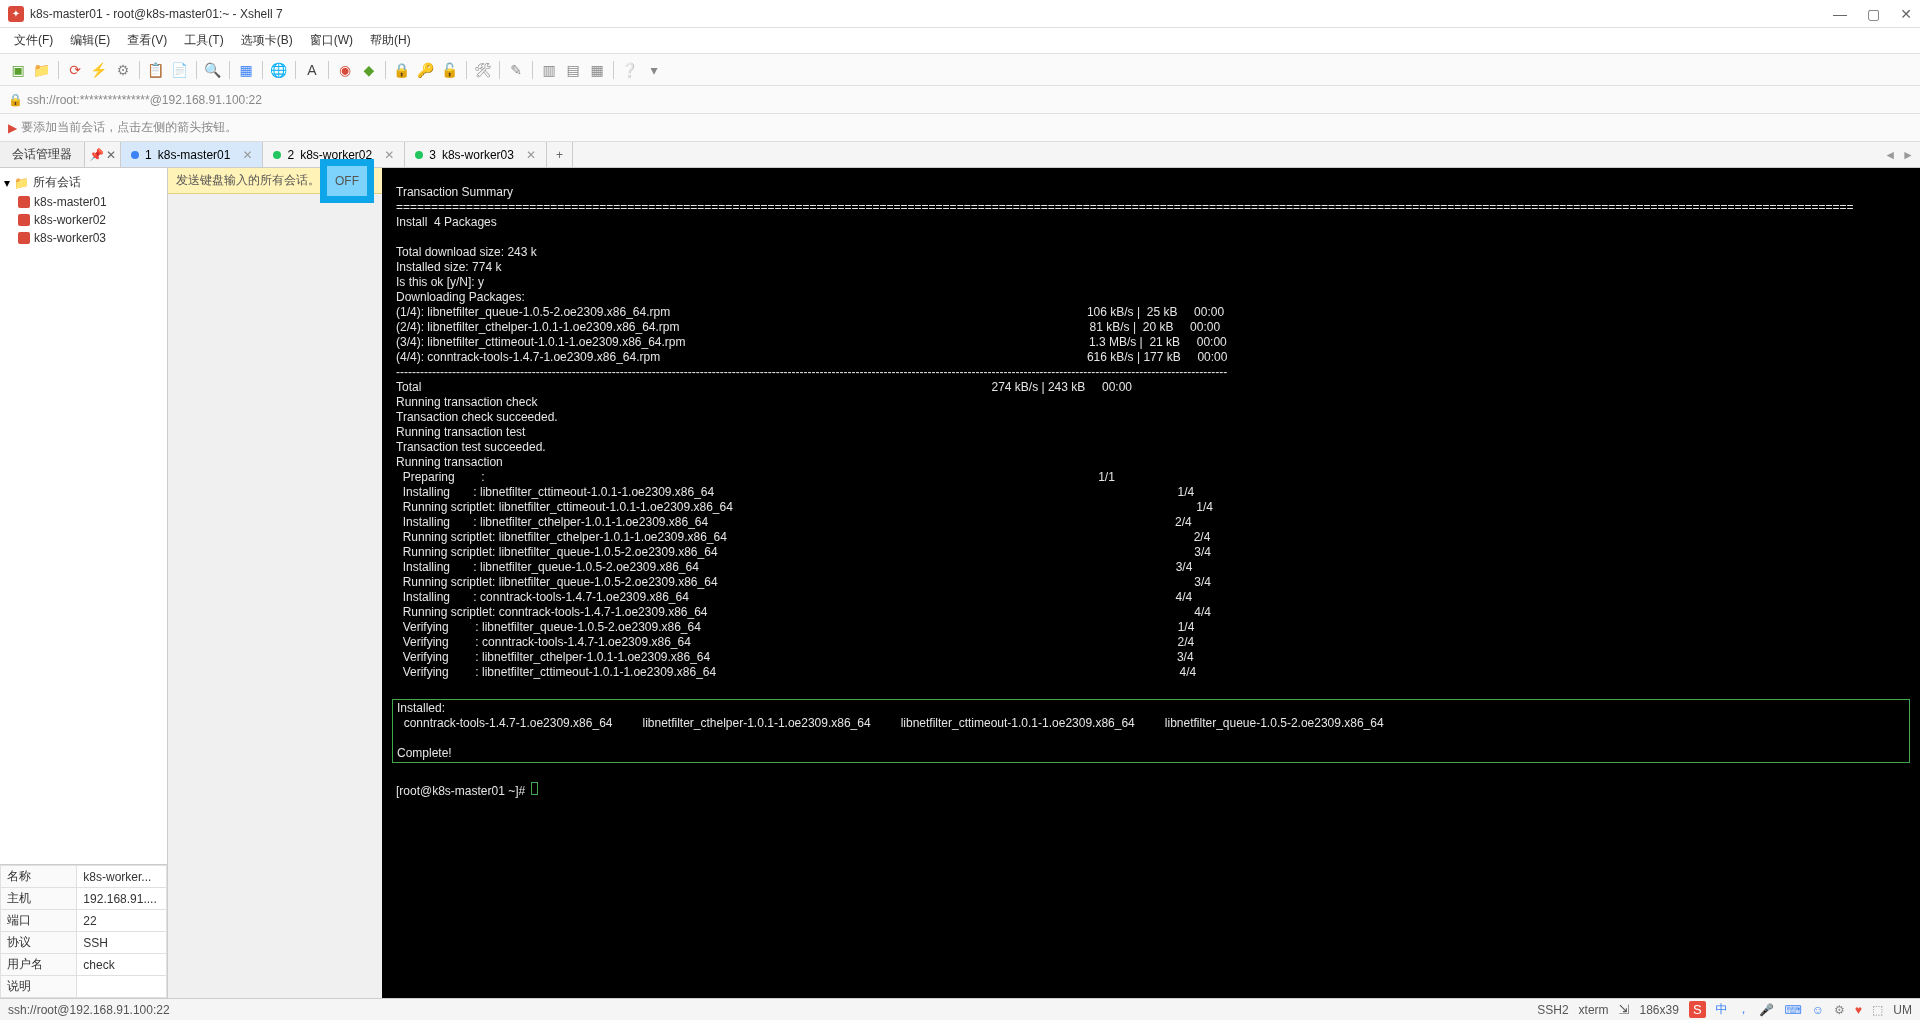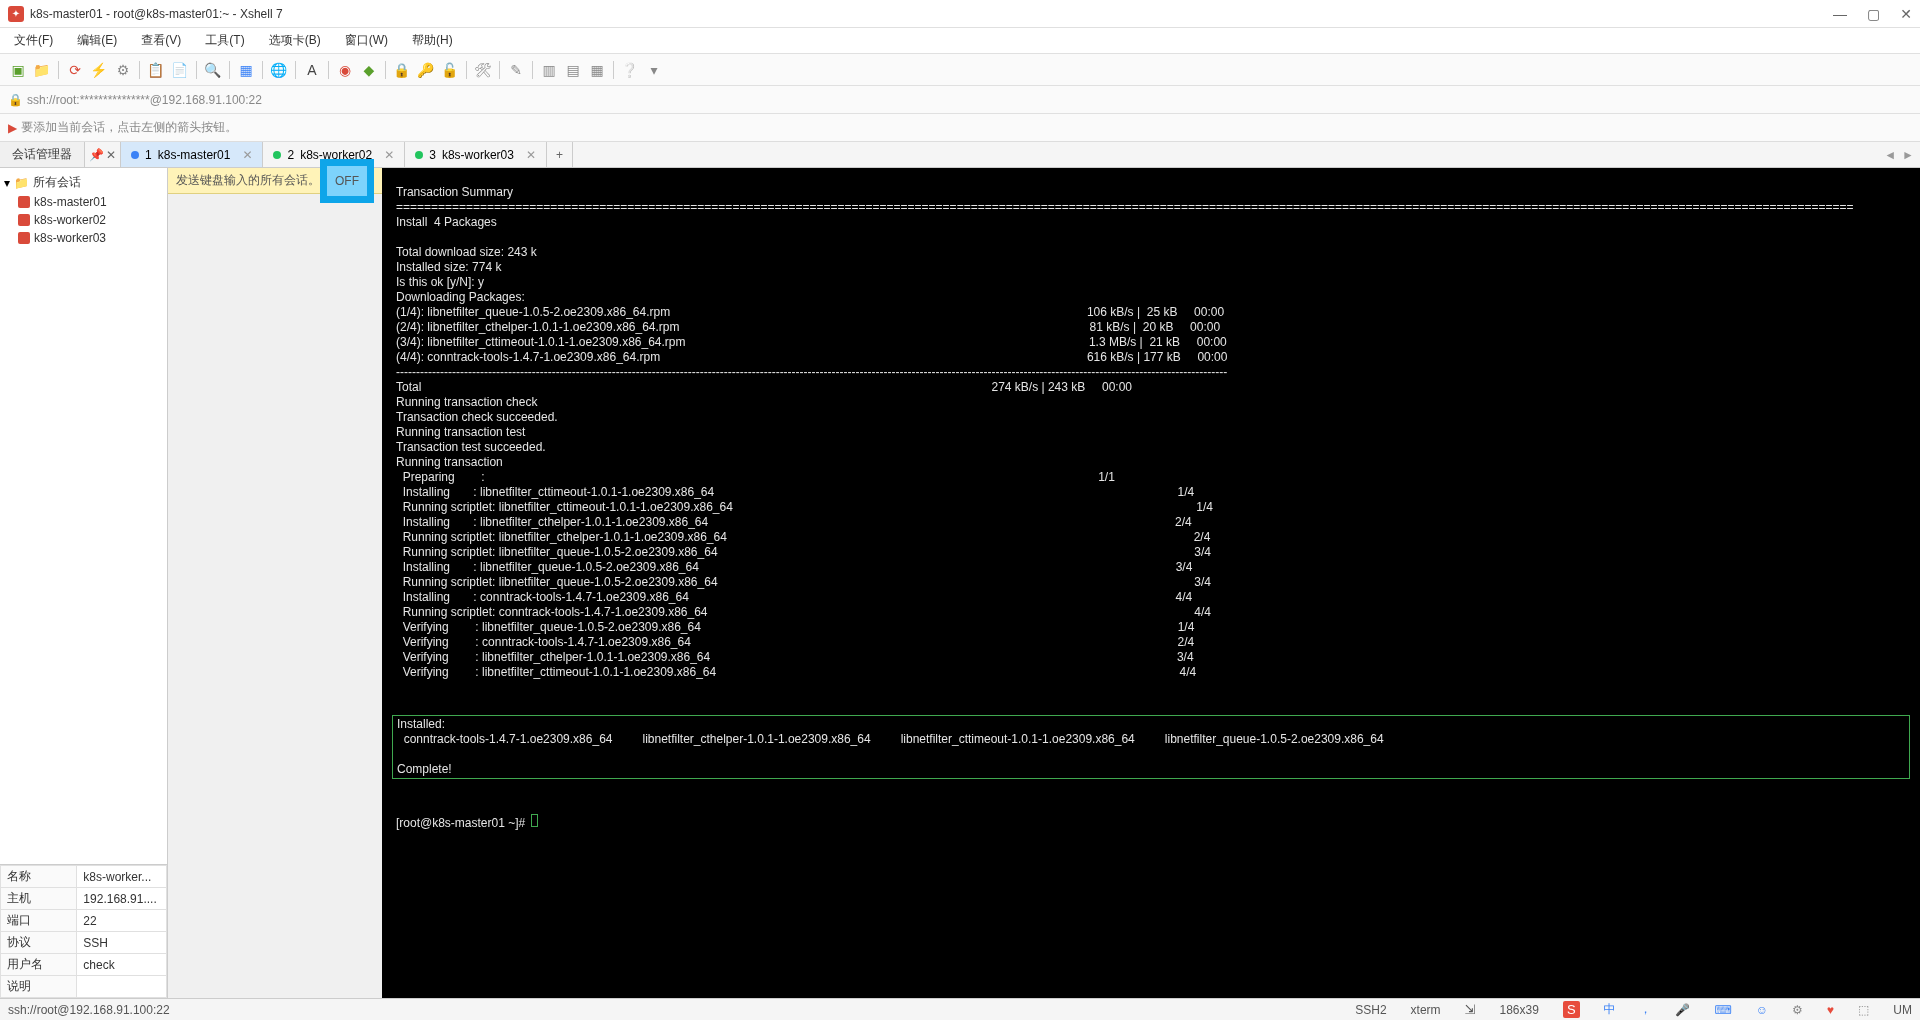--- a/index.html
+++ b/index.html
@@ -2,21 +2,21 @@
 <html><head>
 <meta charset="utf-8">
 <style>
 *{margin:0;padding:0;box-sizing:border-box;font-family:"Microsoft YaHei","Segoe UI",sans-serif;font-size:12px}
 body{background:#f0f0f0;width:1920px;height:1020px;overflow:hidden;display:flex;flex-direction:column}
 .titlebar{height:28px;background:#fff;display:flex;align-items:center;padding:0 8px;border-bottom:1px solid #e0e0e0}
 .titlebar .icon{width:16px;height:16px;background:#d94a3a;border-radius:3px;margin-right:6px;display:flex;align-items:center;justify-content:center;color:#fff;font-size:10px}
 .titlebar .title{color:#333;flex:1}
 .titlebar .winbtns{display:flex;gap:20px;color:#666}
 .titlebar .winbtns span{cursor:pointer;font-size:14px}
-.menubar{height:26px;background:#fff;display:flex;align-items:center;padding:0 8px;gap:12px;border-bottom:1px solid #e0e0e0}
+.menubar{height:26px;background:#fff;display:flex;align-items:center;padding:0 8px;gap:5px;border-bottom:1px solid #e0e0e0}
 .menubar span{padding:2px 6px;color:#333;cursor:pointer}
 .toolbar{height:32px;background:#fafafa;display:flex;align-items:center;padding:0 8px;gap:4px;border-bottom:1px solid #e0e0e0}
 .toolbar .tbtn{width:20px;height:20px;display:flex;align-items:center;justify-content:center;cursor:pointer;font-size:14px}
 .toolbar .sep{width:1px;height:18px;background:#ccc;margin:0 2px}
 .addrbar{height:28px;background:#fafafa;display:flex;align-items:center;padding:0 8px;border-bottom:1px solid #e0e0e0;color:#888}
 .addrbar .lock{color:#aaa;margin-right:4px}
 .hintbar{height:28px;background:#fafafa;display:flex;align-items:center;padding:0 8px;border-bottom:1px solid #ddd;color:#888}
 .hintbar .flag{color:#d94a3a;margin-right:4px}
 .tabstrip{height:26px;background:#f5f5f5;display:flex;align-items:stretch;border-bottom:1px solid #ccc}
 .tabstrip .leftlbl{padding:0 12px;display:flex;align-items:center;background:#f0f0f0;color:#333;border-right:1px solid #ccc}
@@ -40,23 +40,23 @@
 .tree .node span.lbl{color:#333}
 .props{border-top:1px solid #ccc}
 .props table{width:100%;border-collapse:collapse}
 .props td{padding:2px 6px;border:1px solid #e0e0e0;color:#333}
 .props td:first-child{width:46%;background:#fafafa}
 .content{flex:1;display:flex;flex-direction:row;min-width:0}
 .sendbar{height:26px;background:#fff3b8;display:flex;align-items:center;padding:0 8px;border-bottom:1px solid #e0d080;color:#555}
 .sendbar .spacer{flex:1}
 .sendbar .offbtn{background:#7dd3fc;border:7px solid #0ea5e9;padding:8px 8px;cursor:pointer}
 .terminal{flex:1;background:#000;color:#e5e5e5;font-family:"Consolas","Courier New",monospace;font-size:13px;line-height:15px;padding:2px 14px;overflow:auto;white-space:pre;position:relative}
-.terminal .hl{border:1px solid #3fa84f;padding:1px 4px;margin:20px -4px}
+.terminal .hl{border:1px solid #3fa84f;padding:1px 4px;margin:4px -4px}
 .terminal .cursor{display:inline-block;width:7px;height:13px;border:1px solid #3fa84f;margin-left:2px}
-.statusbar{height:22px;background:#f5f5f5;border-top:1px solid #ccc;display:flex;align-items:center;padding:0 8px;color:#555;gap:24px}
+.statusbar{height:22px;background:#f5f5f5;border-top:1px solid #ccc;display:flex;align-items:center;padding:0 8px;color:#555;gap:10px}
 .statusbar .spacer{flex:1}
 .statusbar .ico{font-size:13px}
 </style>
 </head>
 <body>
 
 <div class="titlebar">
   <span class="icon">✦</span>
   <span class="title">k8s-master01 - root@k8s-master01:~ - Xshell 7</span>
   <div class="winbtns">

